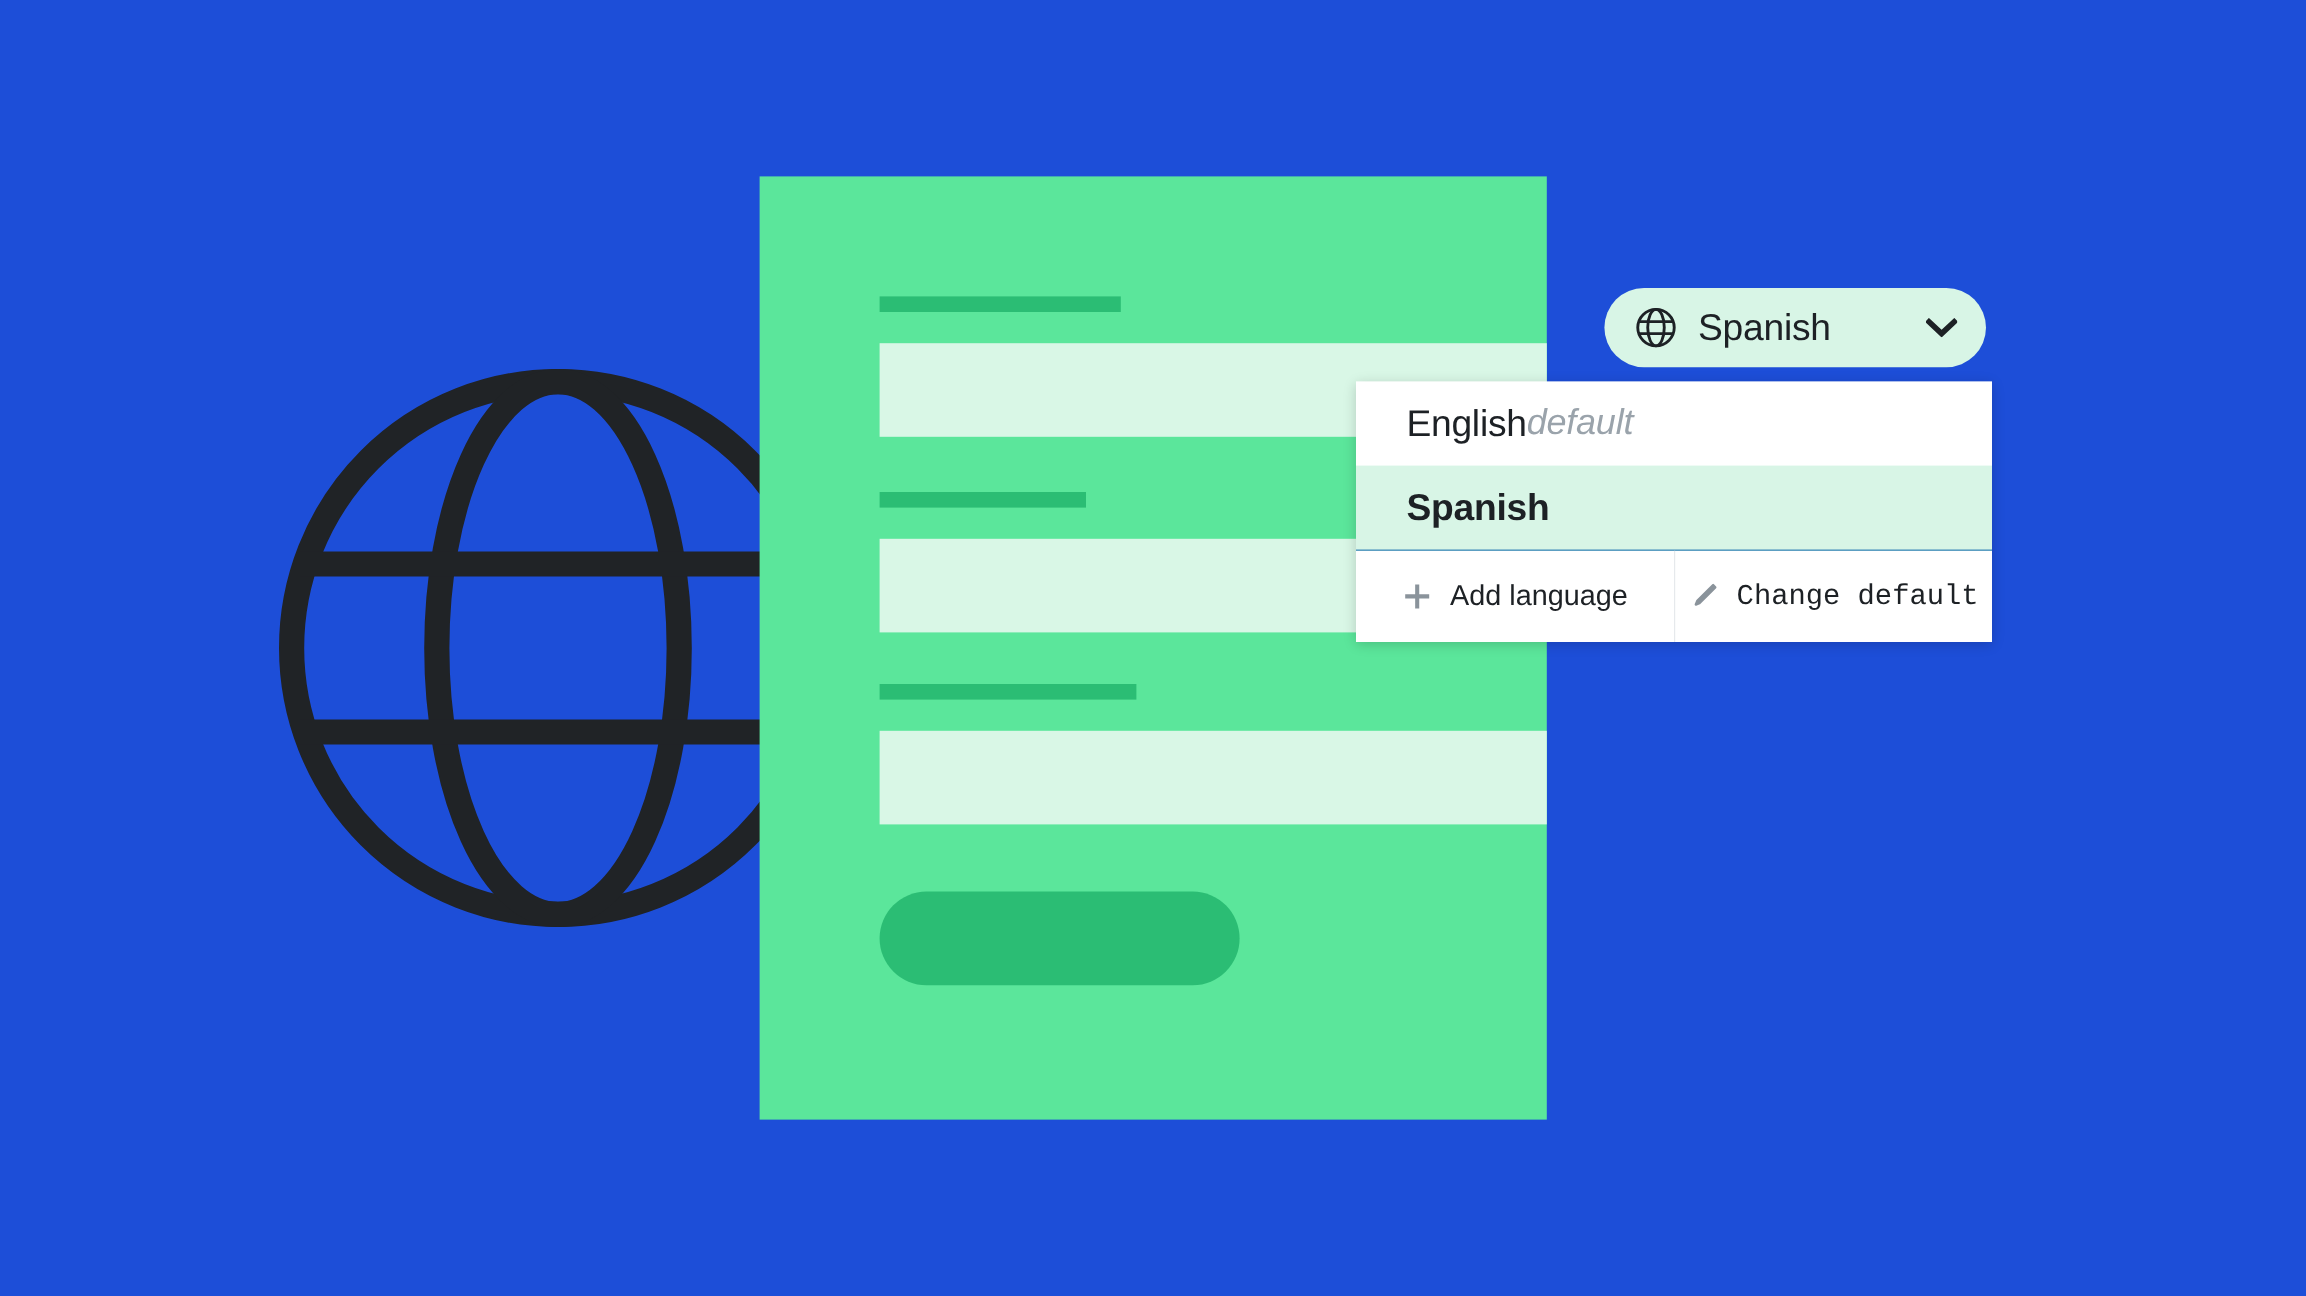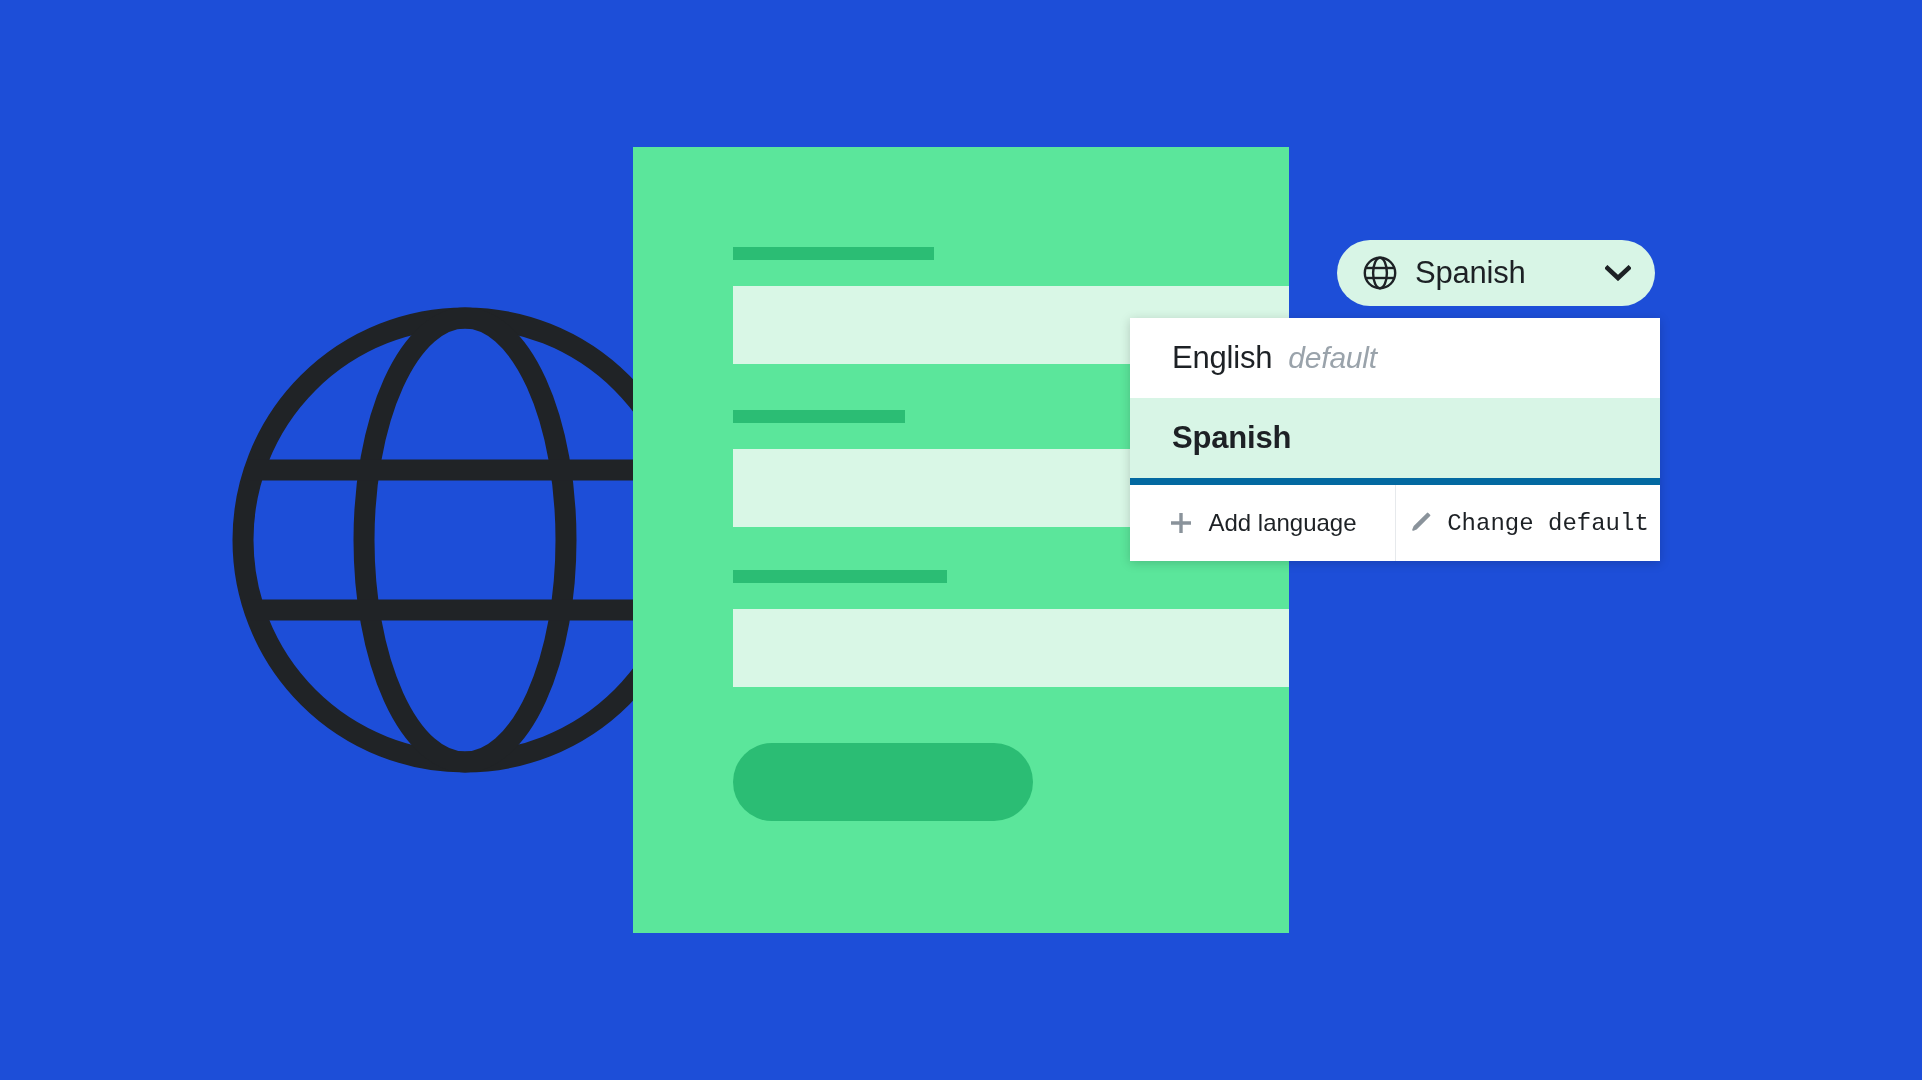--- a/index.html
+++ b/index.html
@@ -110,46 +110,45 @@
   .lang-menu {
     position: absolute;
     left: 1130px;
     top: 318px;
     width: 530px;
     background: #ffffff;
     box-shadow: 0 2px 10px rgba(0,0,0,0.18);
   }
   .menu-list { padding: 0; }
   .menu-item {
-    height: 80px;
+    height: 70px;
     display: flex;
     align-items: center;
     padding-left: 42px;
     box-sizing: border-box;
     font-size: 31px;
     color: #1d2125;
     letter-spacing: -0.2px;
     cursor: pointer;
     background: #ffffff;
   }
   .menu-item.selected {
     background: #d8f5e6;
     font-weight: bold;
   }
   .menu-item .badge {
-    margin-left: 16px;
     font-style: italic;
     font-weight: normal;
     color: #9aa3ab;
     font-size: 30px;
   }
 
   .menu-footer {
     display: flex;
-    border-top: 7px solid #0369a1;
+    border-top: 1px solid #0369a1;
     height: 76px;
   }
   .menu-action {
     flex: 1 1 50%;
     display: flex;
     align-items: center;
     justify-content: center;
     gap: 14px;
     font-size: 24px;
     color: #1d2125;

